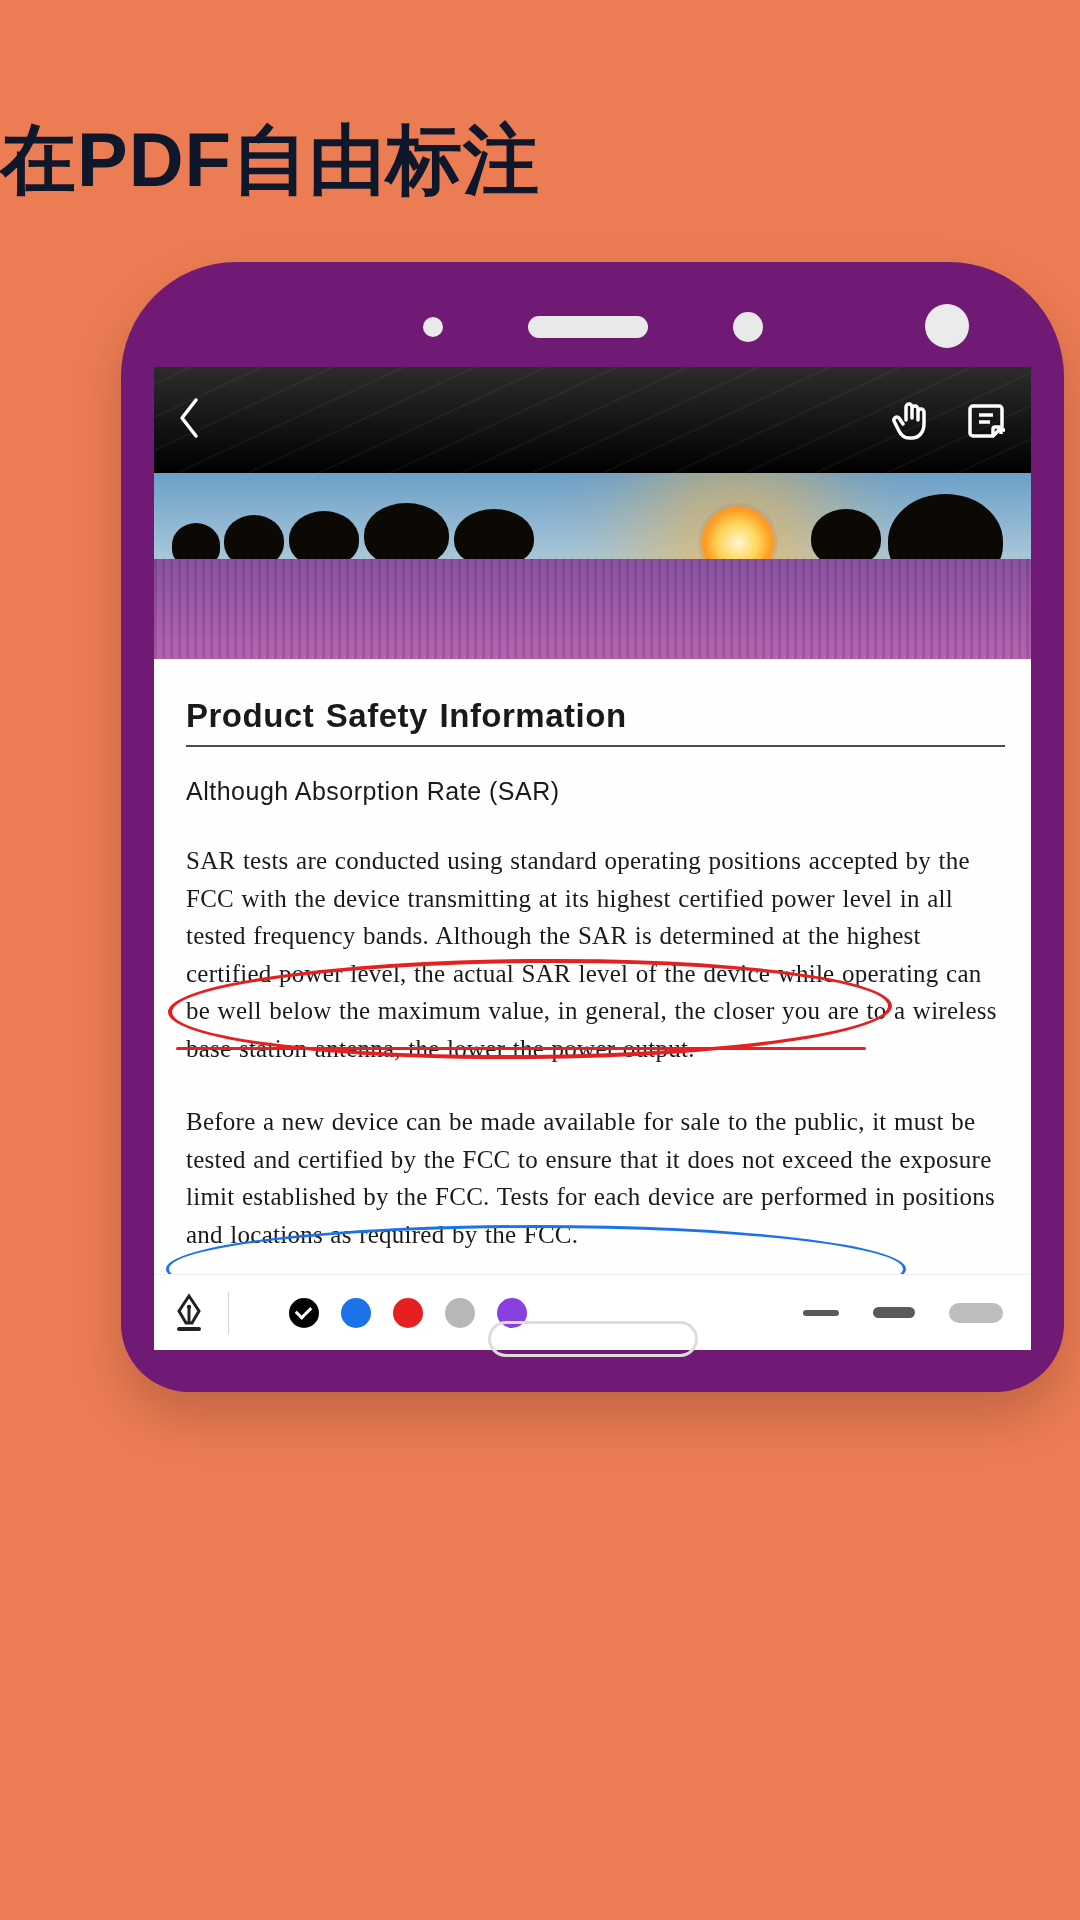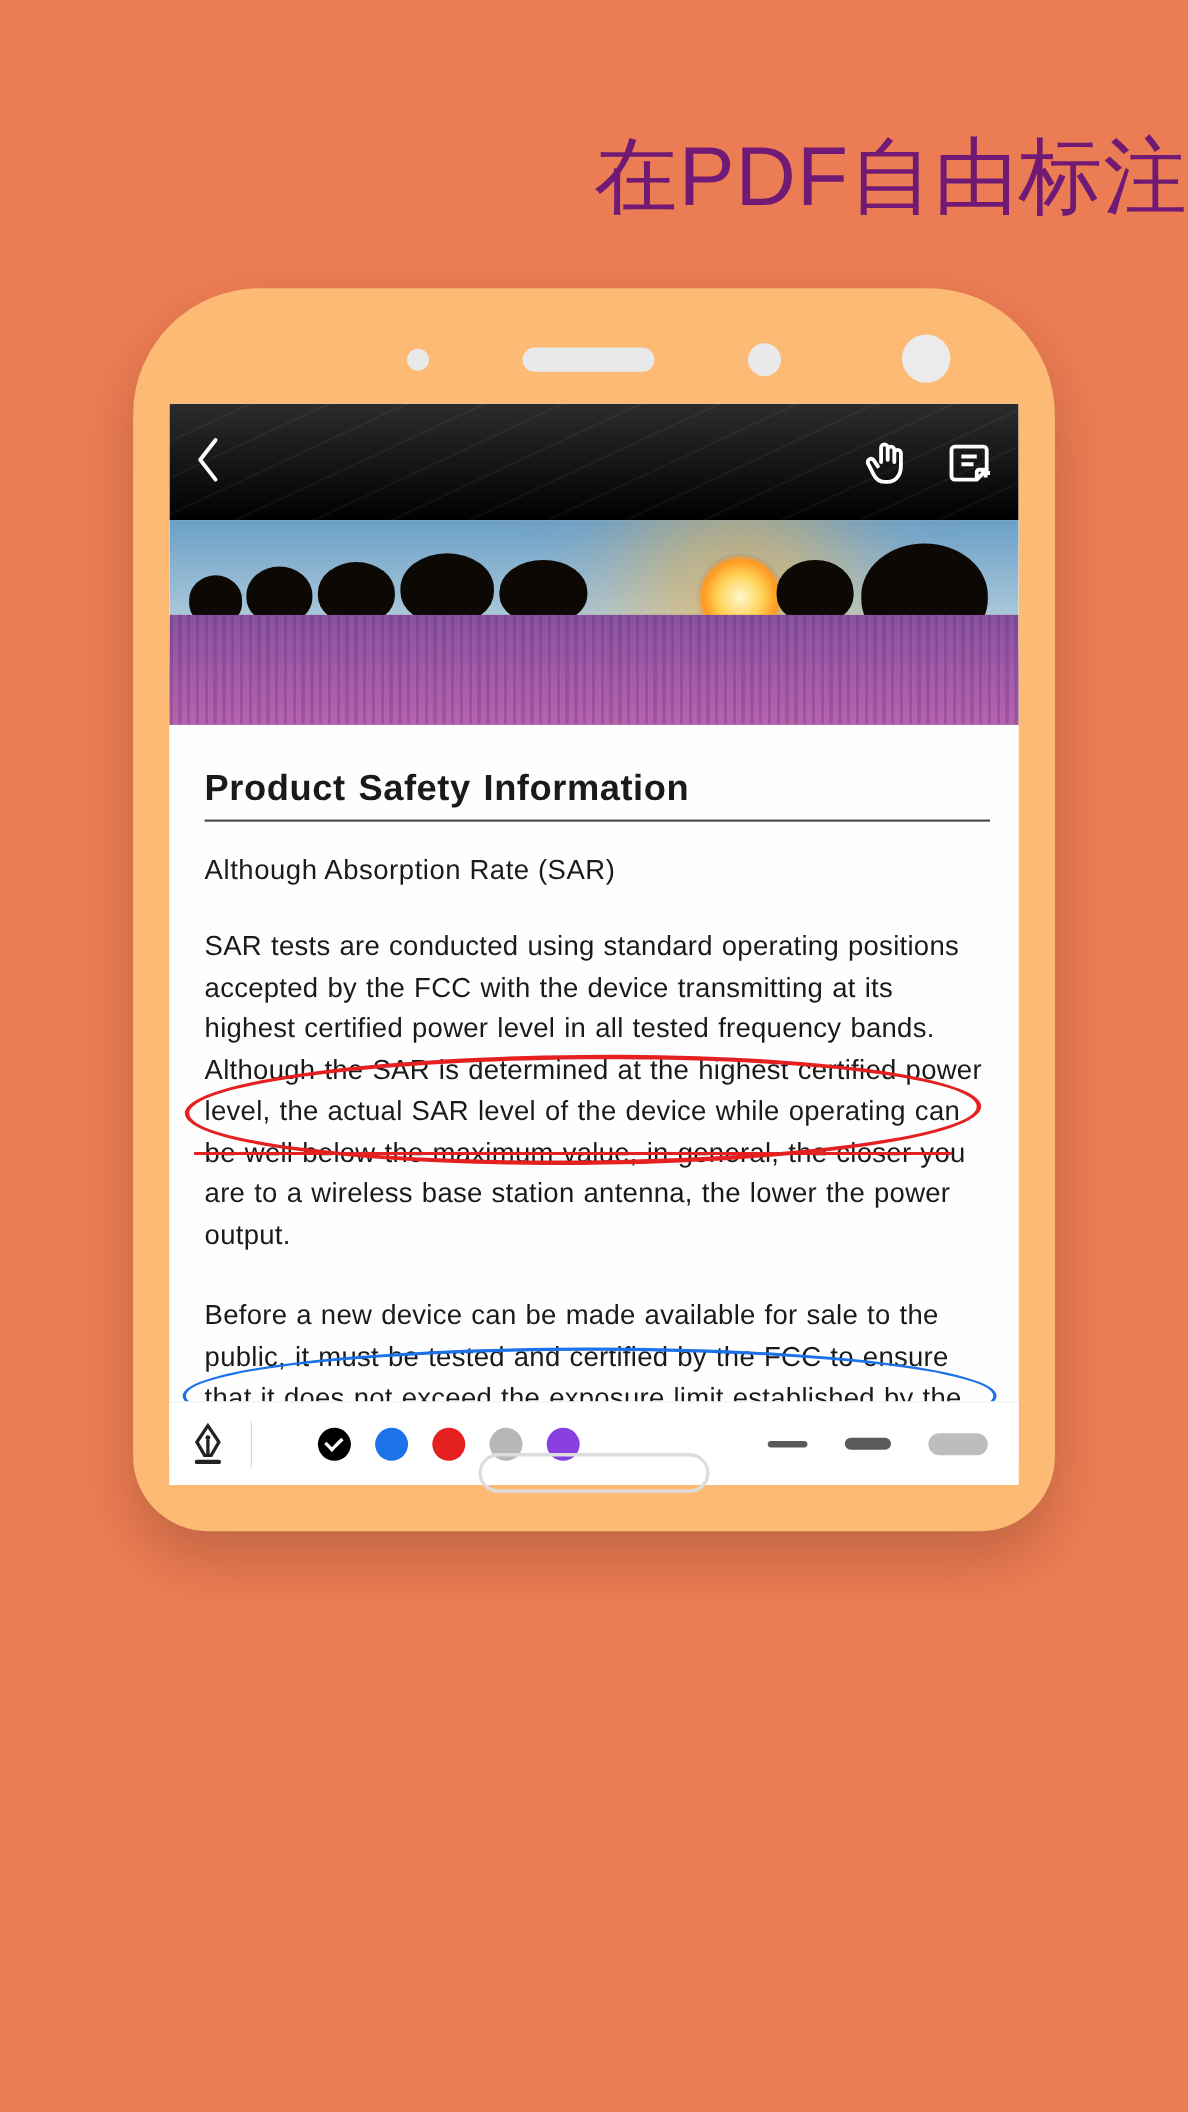--- a/index.html
+++ b/index.html
@@ -8,34 +8,34 @@
     height: 1920px;
     background: #ec7c53;
     font-family: -apple-system, "Helvetica Neue", Arial, sans-serif;
     overflow: hidden;
     position: relative;
   }
   .headline {
     position: absolute;
     top: 110px;
     left: 0; right: 0;
-    text-align: right;
-    color: #701a75;
+    text-align: left;
+    color: #0f172a;
     font-size: 76px;
-    font-weight: 400;
+    font-weight: 700;
     letter-spacing: 1px;
   }
   
   .phone {
     position: absolute;
     top: 262px;
     left: 121px;
-    width: 838px;
+    width: 943px;
     height: 1130px;
-    background: #fdba74;
+    background: #701a75;
     border-radius: 115px 115px 68px 68px;
     box-shadow: 0 25px 50px rgba(0,0,0,.18);
     overflow: hidden;
   }
   .speaker-dots {
     position: absolute;
     top: 50px;
     left: 50%;
     transform: translateX(-50%);
     display: flex;
@@ -138,20 +138,21 @@
     font-size: 25px;
     letter-spacing: .5px;
     margin-bottom: 36px;
   }
   .doc p {
     font-size: 25px;
     line-height: 1.50;
     letter-spacing: .25px;
     word-spacing: 1px;
     margin-bottom: 36px;
+    font-family: Liberation Serif, serif;
   }
   .annot {
     position: absolute;
     border: 4px solid;
     border-radius: 50%;
     pointer-events: none;
   }
   .annot-red  { border-color: #e42020; left: 14px; top: 300px; width: 724px; height: 100px; transform: rotate(-.5deg); }
   .annot-red2 { position:absolute; left: 22px; top: 388px; width: 690px; height: 0; border-top: 3.5px solid #e42020; border-radius: 2px; }
   .annot-blue { border-color: #1c72e8; left: 12px; top: 566px; width: 740px; height: 88px; border-width:3.5px; }

